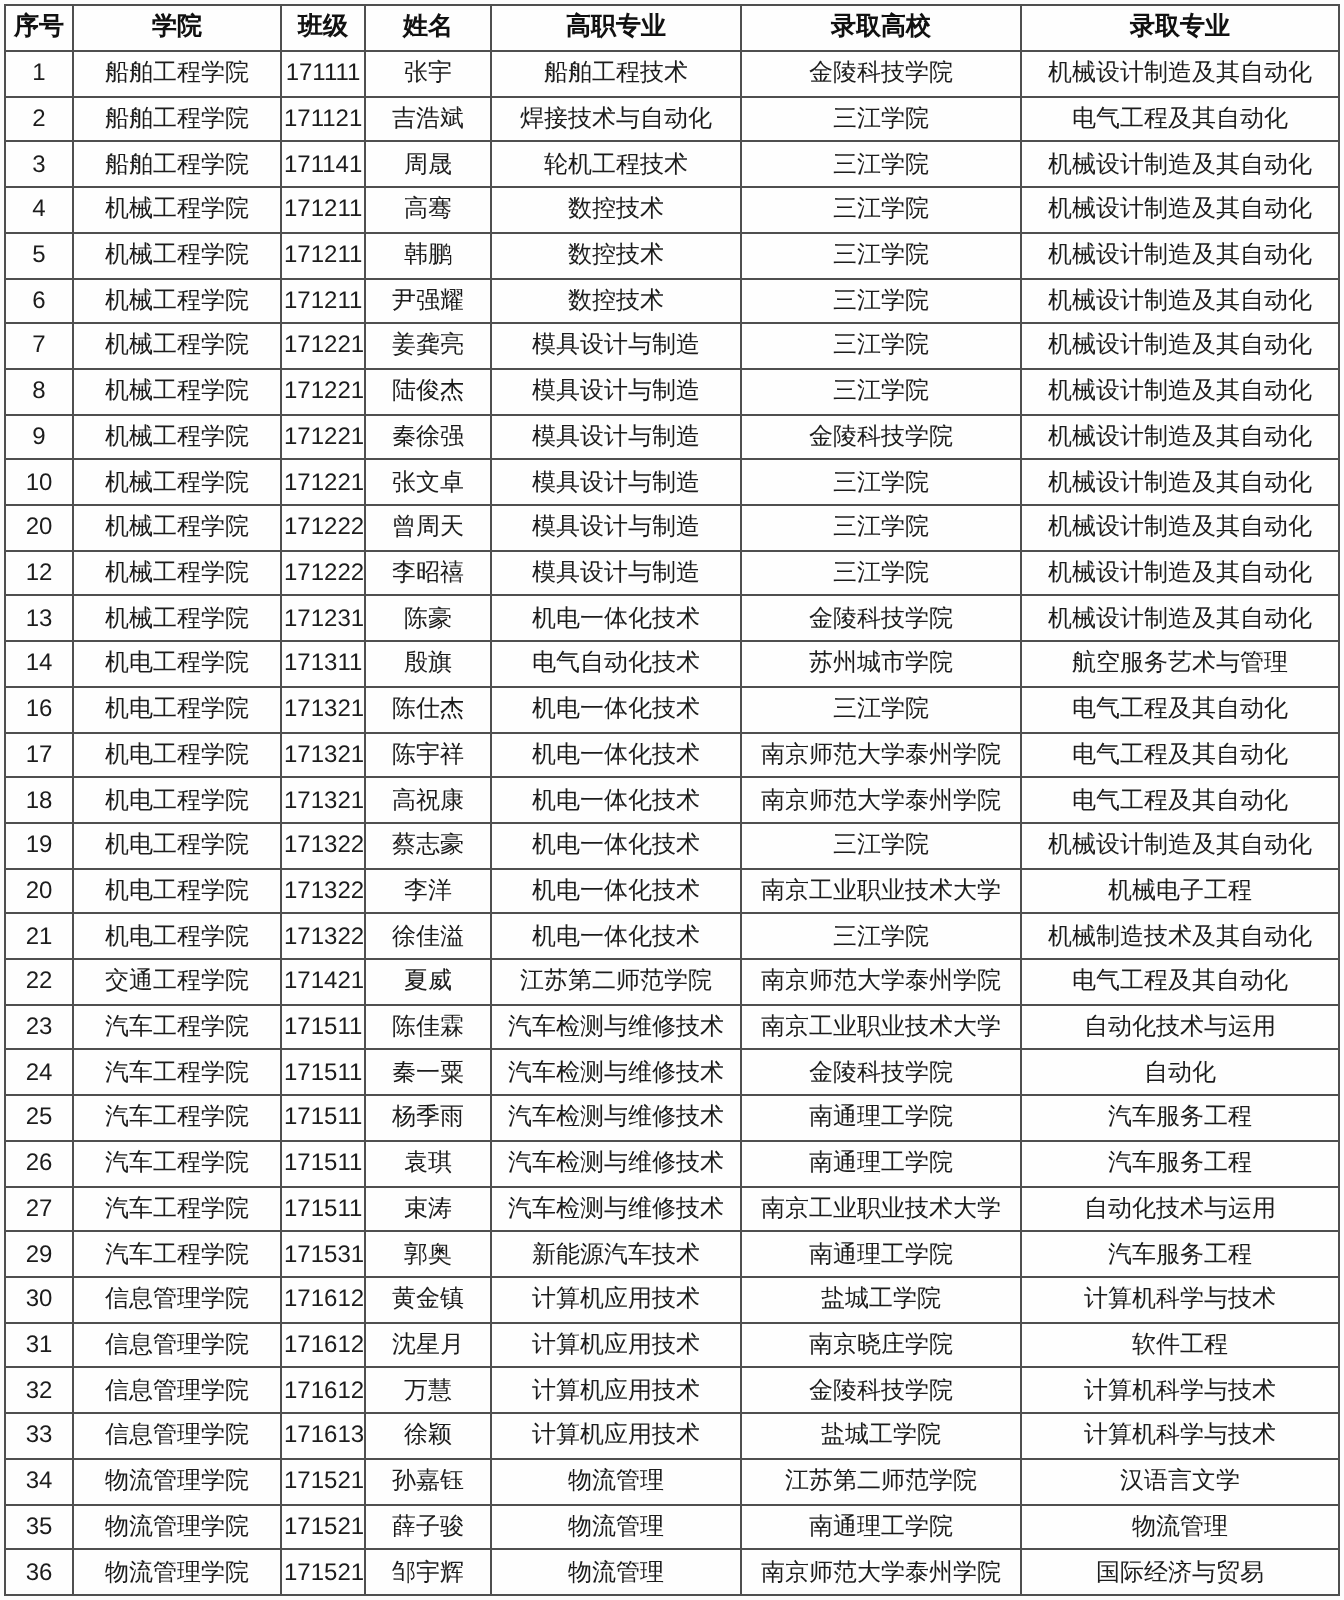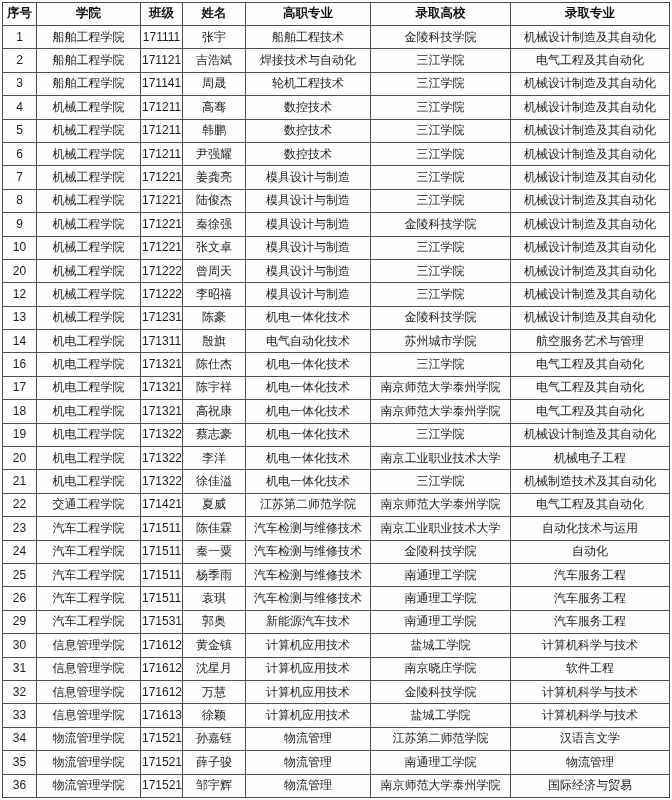--- a/index.html
+++ b/index.html
@@ -300,20 +300,29 @@
         <tr>
           <td>26</td>
           <td>汽车工程学院</td>
           <td>171511</td>
           <td>袁琪</td>
           <td>汽车检测与维修技术</td>
           <td>南通理工学院</td>
           <td>汽车服务工程</td>
         </tr>
         <tr>
+          <td>27</td>
+          <td>汽车工程学院</td>
+          <td>171511</td>
+          <td>束涛</td>
+          <td>汽车检测与维修技术</td>
+          <td>南京工业职业技术大学</td>
+          <td>自动化技术与运用</td>
+        </tr>
+        <tr>
           <td>29</td>
           <td>汽车工程学院</td>
           <td>171531</td>
           <td>郭奥</td>
           <td>新能源汽车技术</td>
           <td>南通理工学院</td>
           <td>汽车服务工程</td>
         </tr>
         <tr>
           <td>30</td>

